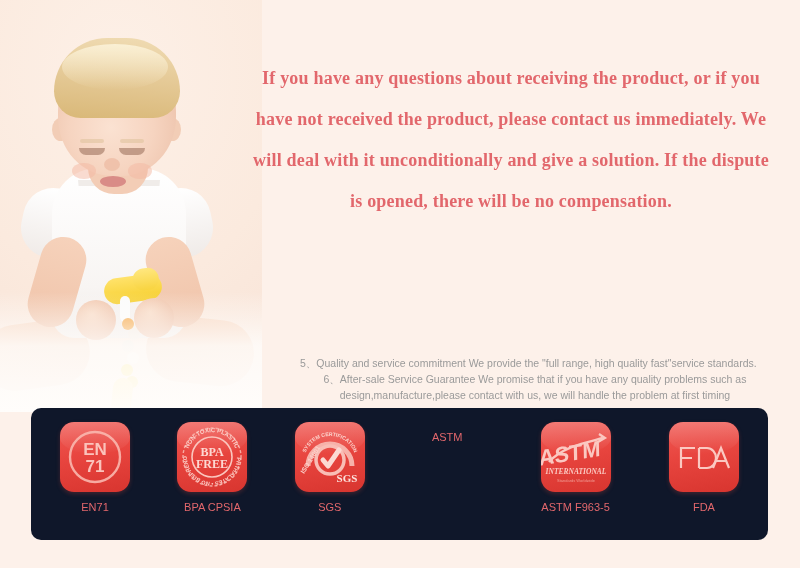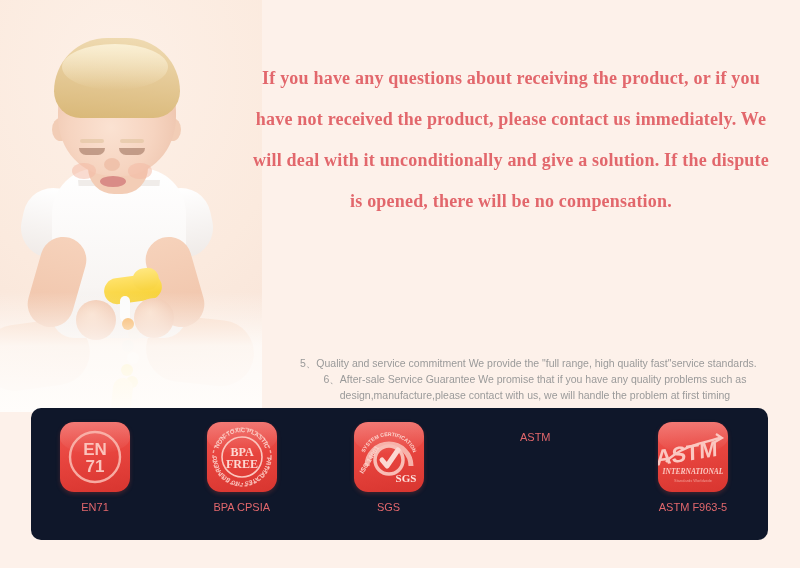--- a/index.html
+++ b/index.html
@@ -259,17 +259,29 @@
             <text x="34" y="38" text-anchor="middle" font-family="Liberation Sans, sans-serif" font-size="22" font-weight="bold" fill="#fbc8c1" transform="rotate(-9 34 38) skewX(-8)">ASTM</text>
             <path d="M 8,40 C 22,24 48,20 62,16" fill="none" stroke="#fbc8c1" stroke-width="2.4"></path>
             <path d="M 58,12 L 64,16 L 57,20" fill="none" stroke="#fbc8c1" stroke-width="2.2"></path>
             <text x="35" y="52" text-anchor="middle" font-family="Liberation Serif, serif" font-size="7.5" font-style="italic" font-weight="bold" fill="#fbc8c1">INTERNATIONAL</text>
             <text x="35" y="60" text-anchor="middle" font-family="Liberation Sans, sans-serif" font-size="4" fill="#f19b93">Standards Worldwide</text>
           </svg>
         </div>
         <div class="label">ASTM F963-5</div>
       </div>
 
+      <div class="cert">
+        <div class="badge">
+          <svg width="70" height="70" viewBox="0 0 70 70">
+            <g fill="none" stroke="#fbc8c1" stroke-width="2.2">
+              <path d="M 12,46 L 12,26 L 26,26 M 12,36 L 23,36"></path>
+              <path d="M 30,26 L 30,46 M 30,26 L 38,26 A 9,10 0 0 1 38,46 L 30,46"></path>
+              <path d="M 44,46 L 52,26 L 60,46 M 47.5,39 L 56.5,39"></path>
+            </g>
+          </svg>
+        </div>
+        <div class="label">FDA</div>
+      </div>
 
     </div>
   </div>
 
 </div>
 
 </body></html>

